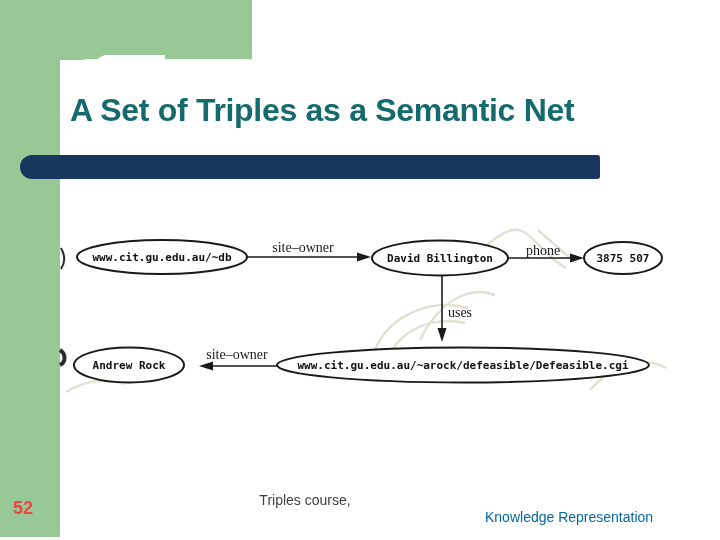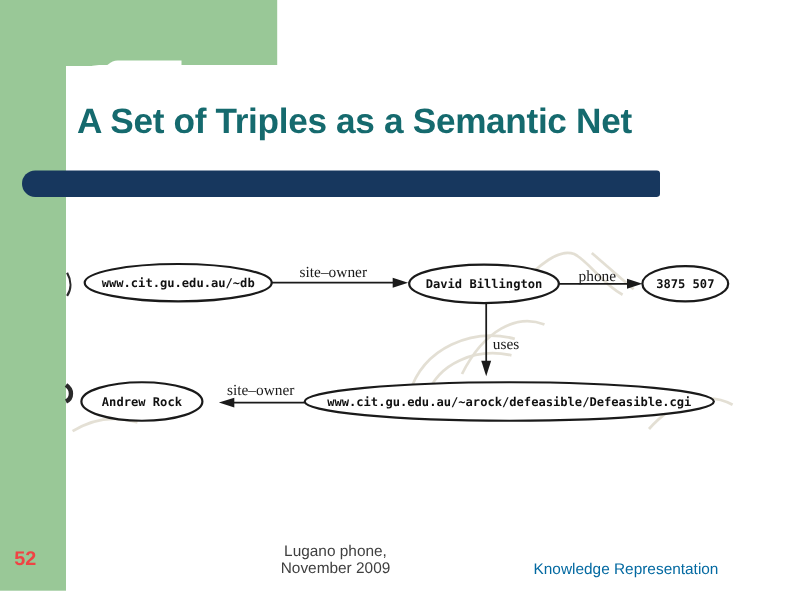--- a/index.html
+++ b/index.html
@@ -85,16 +85,15 @@
 
   <text class="node-label" x="162" y="261">www.cit.gu.edu.au/~db</text>
   <text class="node-label" x="440" y="262">David Billington</text>
   <text class="node-label" x="623" y="262">3875 507</text>
   <text class="node-label" x="129" y="369">Andrew Rock</text>
   <text class="node-label" x="463" y="369">www.cit.gu.edu.au/~arock/defeasible/Defeasible.cgi</text>
 </svg>
 
 <div class="abs slide-number">52</div>
 <div class="abs footer-center">
-  <div>Lugano phone,</div>
-  <div>November 2009</div>
+  <div>Triples course,</div>
 </div>
 <div class="abs footer-right">Knowledge Representation</div>
 
 </body></html>

